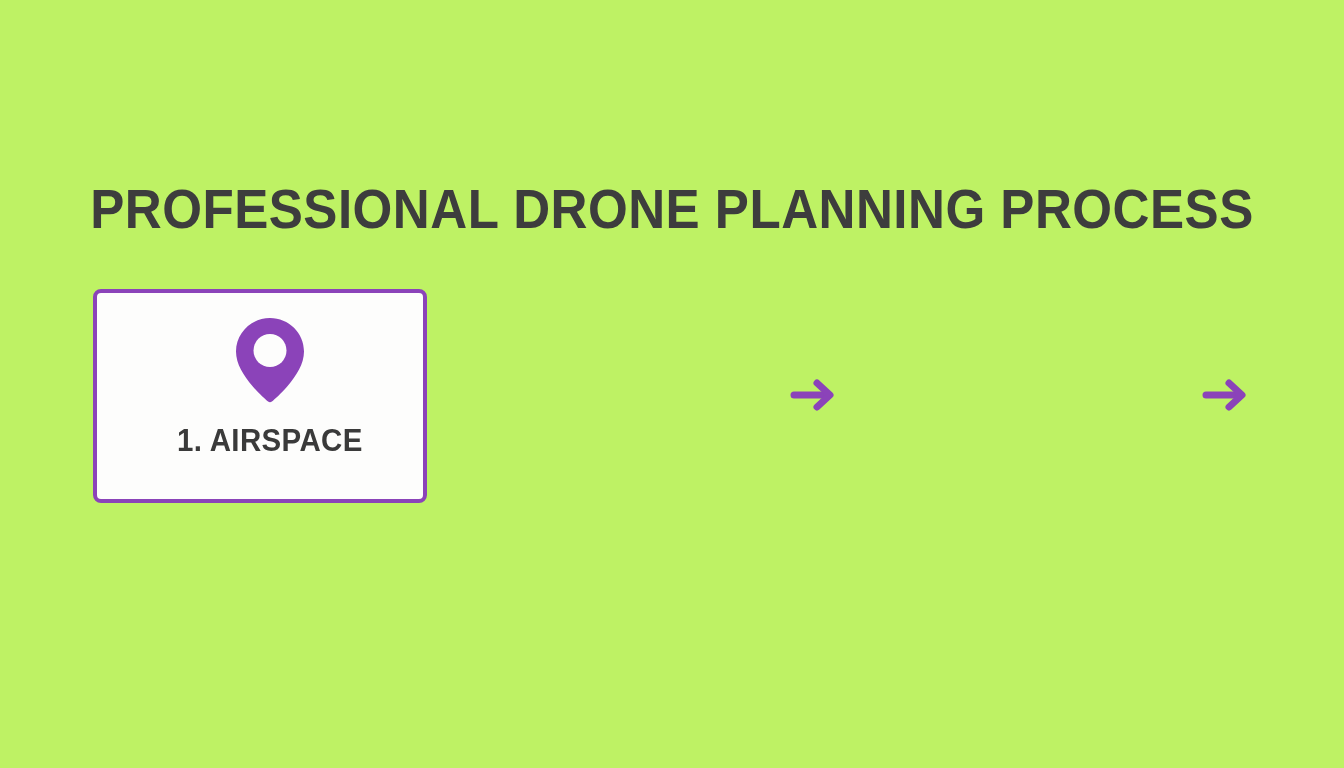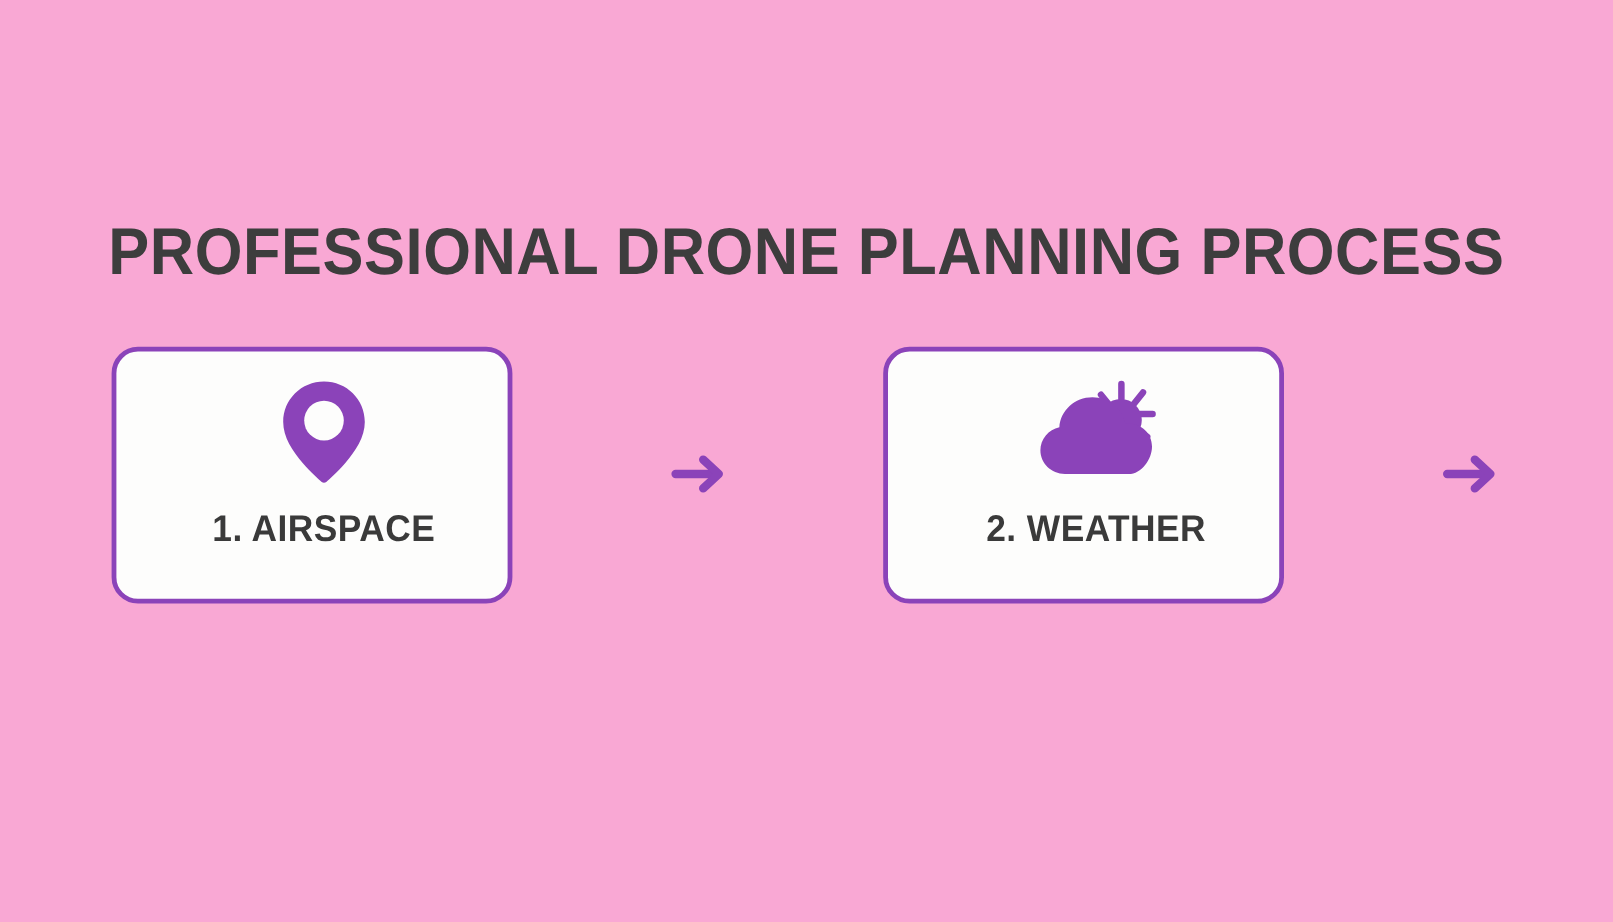--- a/index.html
+++ b/index.html
@@ -12,21 +12,21 @@
     height: 768px;
     background: #ffffff;
     font-family: "Liberation Sans", "DejaVu Sans", sans-serif;
     overflow: hidden;
   }
 
   #infographic {
     position: relative;
     width: 1344px;
     height: 768px;
-    background: #f9a8d4;
+    background: #bef264;
   }
 
   
   .page-title {
     position: absolute;
     top: 141px;
     left: 0;
     width: 1344px;
     text-align: center;
     font-family: "Liberation Sans Narrow", "Liberation Sans", "DejaVu Sans Condensed", sans-serif;
@@ -52,21 +52,21 @@
     align-items: center;
     justify-content: space-between;
   }
 
   .step-card {
     position: relative;
     box-sizing: border-box;
     width: 334px;
     height: 214px;
     border: 4px solid #8b43b9;
-    border-radius: 22px;
+    border-radius: 8px;
     background: #fdfdfc;
     display: flex;
     flex-direction: column;
     align-items: center;
     justify-content: flex-start;
     flex: 0 0 auto;
     padding-left: 20px;
   }
 
   .card-icon {
@@ -136,43 +136,20 @@
       <div class="card-label">1. AIRSPACE</div>
     </div>
 
     <div class="flow-arrow">
       <svg width="46" height="34" viewBox="0 0 46 34" aria-hidden="true">
         <line x1="4" y1="17" x2="33" y2="17" stroke="#8b43b9" stroke-width="7" stroke-linecap="round"></line>
         <polyline points="27,5 40,17 27,29" fill="none" stroke="#8b43b9" stroke-width="7" stroke-linecap="round" stroke-linejoin="round"></polyline>
       </svg>
     </div>
 
-    <div class="step-card">
-      <div class="card-icon">
-        <svg width="104" height="86" viewBox="0 0 104 86" aria-hidden="true">
-          <g stroke="#8b43b9" stroke-width="5.4" stroke-linecap="round">
-            <line x1="73.5" y1="3" x2="73.5" y2="15"></line>
-            <line x1="91.5" y1="10" x2="84.0" y2="19.5"></line>
-            <line x1="99.5" y1="28" x2="88.0" y2="28"></line>
-            <line x1="95.0" y1="47" x2="85.0" y2="40.5"></line>
-            <line x1="56.5" y1="12" x2="63.5" y2="20.5"></line>
-          </g>
-          <circle cx="73" cy="33" r="17.5" fill="#8b43b9"></circle>
-          <path d="M26.5 78
-                   C15.0 78 6 69.2 6 58.3
-                   C6 48.9 12.8 41.0 21.8 39.1
-                   C22.6 25.1 34.6 14 49.4 14
-                   C63.0 14 74.4 23.5 76.8 36.1
-                   C77.7 36.0 78.6 35.9 79.5 35.9
-                   C90.3 35.9 99 44.4 99 55.0
-                   C99 65.6 90.3 78 79.5 78 Z" fill="#8b43b9"></path>
-        </svg>
-      </div>
-      <div class="card-label">2. WEATHER</div>
-    </div>
 
     <div class="flow-arrow">
       <svg width="46" height="34" viewBox="0 0 46 34" aria-hidden="true">
         <line x1="4" y1="17" x2="33" y2="17" stroke="#8b43b9" stroke-width="7" stroke-linecap="round"></line>
         <polyline points="27,5 40,17 27,29" fill="none" stroke="#8b43b9" stroke-width="7" stroke-linecap="round" stroke-linejoin="round"></polyline>
       </svg>
     </div>
 
 
   </div>

